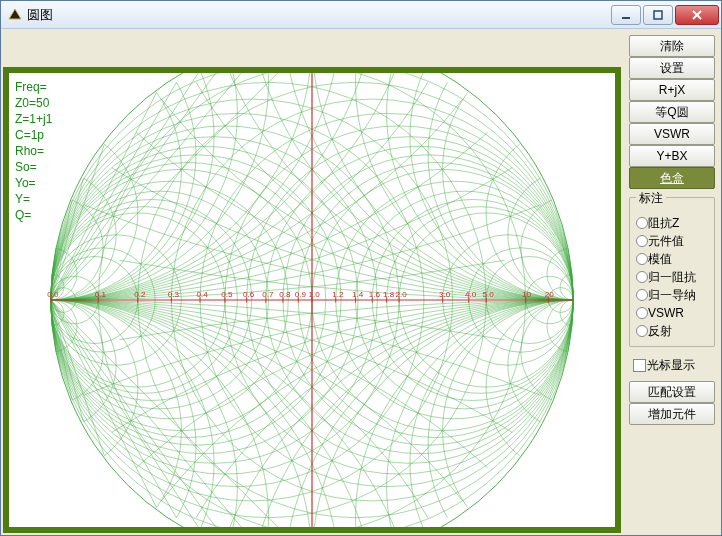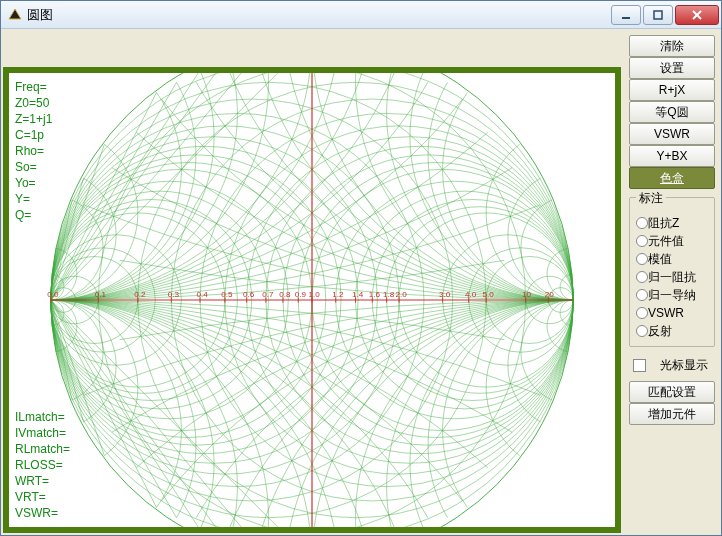--- a/index.html
+++ b/index.html
@@ -17,21 +17,21 @@
 .chart-labels { position: absolute; left: 6px; top: 6px; color: #158a15; font-size: 12px; line-height: 16px; z-index: 2; }
 .chart-labels-bottom { position: absolute; left: 6px; bottom: 6px; color: #158a15; font-size: 12px; line-height: 16px; z-index: 2; }
 .smith-svg { position: absolute; left: 0; top: 0; width: 100%; height: 100%; }
 .side-panel { width: 94px; background: #ece9d8; display: flex; flex-direction: column; padding: 4px 4px 0 4px; gap: 2px; }
 .side-btn { height: 22px; background: linear-gradient(#fdfdfd,#e6e6e0); border: 1px solid #9a9a88; border-radius: 2px; font-size: 12px; cursor: default; display: flex; align-items: center; justify-content: center; }
 .side-btn.active { background: #7a8a3a; color: #fff; border-color: #5a6a2a; text-decoration: underline; }
 .groupbox { border: 1px solid #b8b8a8; border-radius: 2px; margin-top: 6px; padding: 16px 4px 6px 6px; position: relative; background: #ece9d8; }
 .groupbox-title { position: absolute; top: -8px; left: 6px; background: #ece9d8; padding: 0 3px; font-size: 12px; color: #000; }
 .radio-row { display: flex; align-items: center; font-size: 12px; color: #000; height: 18px; cursor: default; }
 .radio-dot { width: 12px; height: 12px; border: 1px solid #888; border-radius: 50%; background: #fff; position: relative; flex-shrink: 0; }
-.chk-row { display: flex; align-items: center; gap: 14px; font-size: 12px; height: 20px; margin: 6px 0 4px 4px; cursor: default; }
+.chk-row { display: flex; align-items: center; gap: 1px; font-size: 12px; height: 20px; margin: 6px 0 4px 4px; cursor: default; }
 .chk-box { width: 13px; height: 13px; border: 1px solid #888; background: #fff; flex-shrink: 0; }
 .tick-label { fill: #c73030; font-size: 9px; }
 </style>
 </head>
 <body>
 
 <div class="window">
   <div class="titlebar">
     <span class="titlebar-icon">
       <svg width="16" height="16" viewBox="0 0 16 16">
@@ -64,29 +64,20 @@
       <div class="chart-labels" id="labels-top">
           <div>Freq=</div>
           <div>Z0=50</div>
           <div>Z=1+j1</div>
           <div>C=1p</div>
           <div>Rho=</div>
           <div>So=</div>
           <div>Yo=</div>
           <div>Y=</div>
           <div>Q=</div>
-        </div>
-      <div class="chart-labels-bottom" id="labels-bottom">
-          <div>ILmatch=</div>
-          <div>IVmatch=</div>
-          <div>RLmatch=</div>
-          <div>RLOSS=</div>
-          <div>WRT=</div>
-          <div>VRT=</div>
-          <div>VSWR=</div>
         </div>
       <svg class="smith-svg" viewBox="0 0 612 504" id="smithsvg">
           <circle cx="306" cy="252" r="290" fill="none" stroke="#3aa83a" stroke-width="1"></circle>
           <circle cx="332.3636363636364" cy="252" r="263.6363636363636" fill="none" stroke="#3aa83a" stroke-width="0.5"></circle>
           <circle cx="354.3333333333333" cy="252" r="241.66666666666669" fill="none" stroke="#3aa83a" stroke-width="0.5"></circle>
           <circle cx="372.9230769230769" cy="252" r="223.07692307692307" fill="none" stroke="#3aa83a" stroke-width="0.5"></circle>
           <circle cx="388.85714285714283" cy="252" r="207.14285714285717" fill="none" stroke="#3aa83a" stroke-width="0.5"></circle>
           <circle cx="402.66666666666663" cy="252" r="193.33333333333334" fill="none" stroke="#3aa83a" stroke-width="0.5"></circle>
           <circle cx="414.75" cy="252" r="181.25" fill="none" stroke="#3aa83a" stroke-width="0.5"></circle>
           <circle cx="425.4117647058823" cy="252" r="170.58823529411765" fill="none" stroke="#3aa83a" stroke-width="0.5"></circle>

